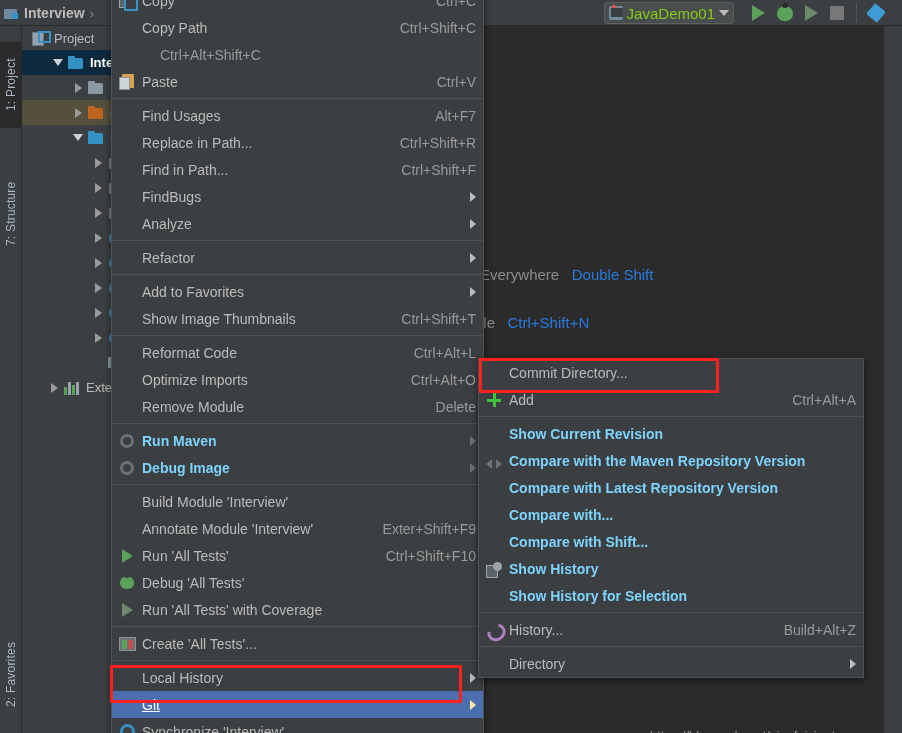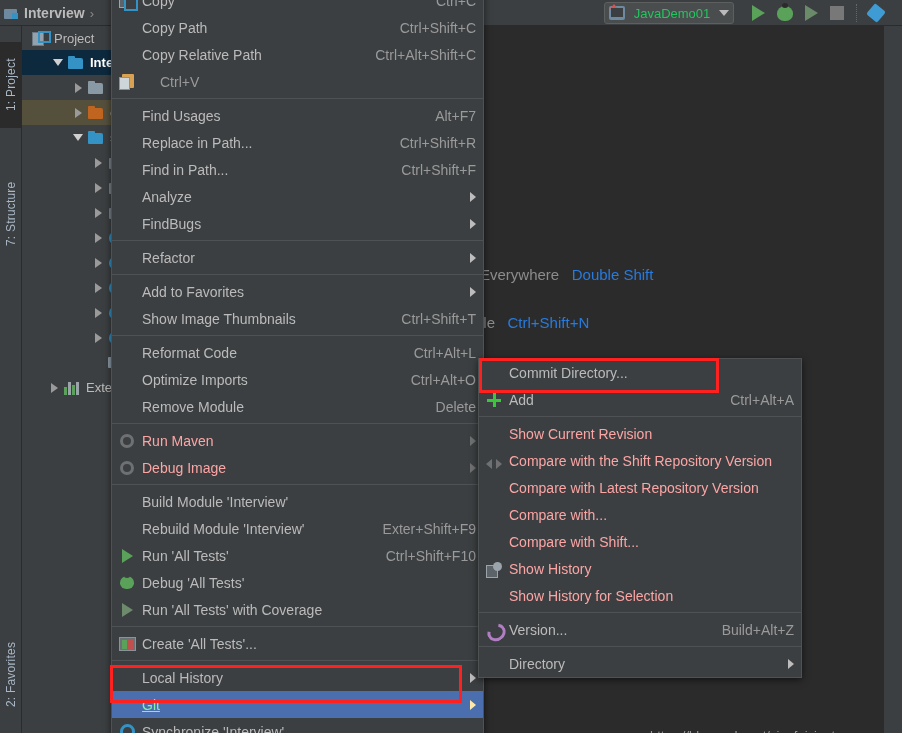--- a/index.html
+++ b/index.html
@@ -32,21 +32,21 @@
   .icon-module:after {
     content:""; position:absolute; left:8px; top:6px;
     width:6px; height:6px; background:#3592c4;
   }
 
   .run-config {
     position:absolute; left:604px; top:2px; width:130px; height:22px;
     border:1px solid #5e6060; border-radius:3px; background:#4a4d4e;
     display:flex; align-items:center; gap:4px; padding:0 4px;
   }
-  .run-config .rc-label { color:#22c55e; font-size:13px; flex:1;text-align:center; }
+  .run-config .rc-label { color:#84cc16; font-size:15px; flex:1;text-align:center; }
   .icon-runcfg {
     width:16px; height:14px; position:relative;
     background:#6e8aa0; border-radius:2px;
   }
   .icon-runcfg:after{
     content:""; position:absolute; left:2px; top:2px; width:12px; height:9px;
     background:#3c3f41;
   }
   .icon-runcfg .tick{
     position:absolute; left:1px; top:-2px; width:0;height:0;
@@ -135,29 +135,29 @@
   
   .right-stripe{ position:absolute; left:884px; top:26px; width:18px; height:707px; background:#3c3f41;}
 
   
   .menu {
     position:absolute; background:#3c3f41;
     border:1px solid #4f5254; box-shadow:0 2px 7px rgba(0,0,0,.55);
     font-size:14px; color:#bbbbbb; padding:0;
   }
   .menu-main { left:111px; top:-14px; width:373px; }
-  .menu-sub  { left:478px; top:358px; width:324px; }
+  .menu-sub  { left:478px; top:358px; width:386px; }
 
   .mi { height:27px; display:flex; align-items:center; padding:0 7px 0 0; position:relative; }
   .mi .mico { width:30px; height:27px; display:flex; align-items:center; justify-content:center; flex:0 0 30px; }
   .mi .mlabel { flex:1; white-space:nowrap; }
   .mi .mkey { color:#9a9a9a; padding-left:18px; white-space:nowrap; }
-  .mi.disabled .mlabel, .mi.disabled .mkey { color:#fca5a5; }
+  .mi.disabled .mlabel, .mi.disabled .mkey { color:#7dd3fc;font-weight:bold; }
   .mi.hl { background:#4b6eaf; color:#ffffff; }
-  .mi.hl .mlabel { color:#86efac; }
+  .mi.hl .mlabel { color:#ffffff; }
   .mi .sub-arrow { width:0;height:0;border-left:6px solid #bdbdbd;border-top:5px solid transparent;border-bottom:5px solid transparent; margin-left:8px;}
   .mi.hl .sub-arrow { border-left-color:#ffe9a8; }
   .mi.disabled .sub-arrow { border-left-color:#6e7072; }
   .msep { height:1px; background:#4f5254; margin:3px 0; }
   .u { text-decoration:underline; }
 
   
   .mi-copy{width:16px;height:14px;position:relative;}
   .mi-copy:before{content:"";position:absolute;left:0;top:0;width:9px;height:12px;border:1px solid #9aa4aa;background:#5c6469;}
   .mi-copy:after{content:"";position:absolute;left:5px;top:2px;width:10px;height:11px;border:2px solid #3592c4;background:#3c3f41;}
@@ -375,27 +375,27 @@
       <span class="mlabel">Copy</span>
       <span class="mkey">Ctrl+C</span>
     </div>
     <div class="mi">
       <span class="mico"></span>
       <span class="mlabel">Copy Path</span>
       <span class="mkey">Ctrl+Shift+C</span>
     </div>
     <div class="mi">
       <span class="mico"></span>
-      <span class="mlabel">Copy Relative Path</span>
       <span class="mkey">Ctrl+Alt+Shift+C</span>
     </div>
     <div class="mi">
       <span class="mico">
           <i class="mi-paste"></i>
         </span>
+      <span class="mlabel">Paste</span>
       <span class="mkey">Ctrl+V</span>
     </div>
 
     <div class="msep"></div>
 
     <div class="mi">
       <span class="mico"></span>
       <span class="mlabel">Find Usages</span>
       <span class="mkey">Alt+F7</span>
     </div>
@@ -404,26 +404,26 @@
       <span class="mlabel">Replace in Path...</span>
       <span class="mkey">Ctrl+Shift+R</span>
     </div>
     <div class="mi">
       <span class="mico"></span>
       <span class="mlabel">Find in Path...</span>
       <span class="mkey">Ctrl+Shift+F</span>
     </div>
     <div class="mi">
       <span class="mico"></span>
+      <span class="mlabel">FindBugs</span>
+      <span class="sub-arrow"></span>
+    </div>
+    <div class="mi">
+      <span class="mico"></span>
       <span class="mlabel">Analyze</span>
-      <span class="sub-arrow"></span>
-    </div>
-    <div class="mi">
-      <span class="mico"></span>
-      <span class="mlabel">FindBugs</span>
       <span class="sub-arrow"></span>
     </div>
 
     <div class="msep"></div>
 
     <div class="mi">
       <span class="mico"></span>
       <span class="mlabel">Refactor</span>
       <span class="sub-arrow"></span>
     </div>
@@ -478,21 +478,21 @@
 
     <div class="msep"></div>
 
     <div class="mi">
       <span class="mico"></span>
       <span class="mlabel">Build Module 'Interview'</span>
       <span class="mkey"></span>
     </div>
     <div class="mi">
       <span class="mico"></span>
-      <span class="mlabel">Rebuild Module 'Interview'</span>
+      <span class="mlabel">Annotate Module 'Interview'</span>
       <span class="mkey">Exter+Shift+F9</span>
     </div>
     <div class="mi">
       <span class="mico">
           <i class="mi-runtri"></i>
         </span>
       <span class="mlabel">Run 'All Tests'</span>
       <span class="mkey">Ctrl+Shift+F10</span>
     </div>
     <div class="mi">
@@ -557,21 +557,21 @@
     <div class="msep"></div>
 
     <div class="mi disabled">
       <span class="mico"></span>
       <span class="mlabel">Show Current Revision</span>
     </div>
     <div class="mi disabled">
       <span class="mico">
           <i class="mi-cmp"></i>
         </span>
-      <span class="mlabel">Compare with the Shift Repository Version</span>
+      <span class="mlabel">Compare with the Maven Repository Version</span>
     </div>
     <div class="mi disabled">
       <span class="mico"></span>
       <span class="mlabel">Compare with Latest Repository Version</span>
     </div>
     <div class="mi disabled">
       <span class="mico"></span>
       <span class="mlabel">Compare with...</span>
     </div>
     <div class="mi disabled">
@@ -588,21 +588,21 @@
       <span class="mico"></span>
       <span class="mlabel">Show History for Selection</span>
     </div>
 
     <div class="msep"></div>
 
     <div class="mi">
       <span class="mico">
           <i class="mi-revert"></i>
         </span>
-      <span class="mlabel">Version...</span>
+      <span class="mlabel">History...</span>
       <span class="mkey">Build+Alt+Z</span>
     </div>
 
     <div class="msep"></div>
 
     <div class="mi">
       <span class="mico"></span>
       <span class="mlabel">Directory</span>
       <span class="sub-arrow"></span>
     </div>

